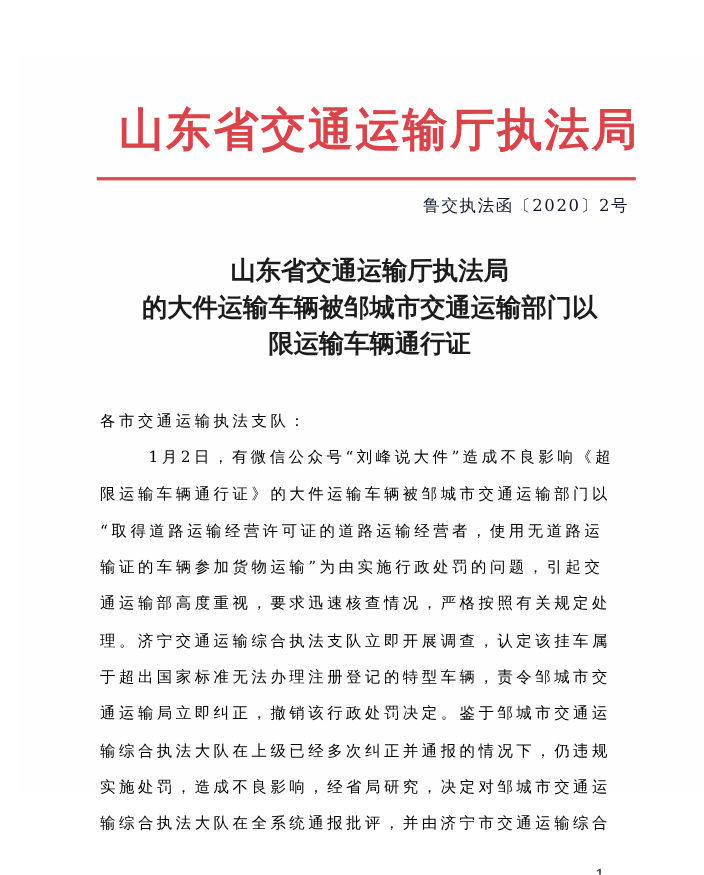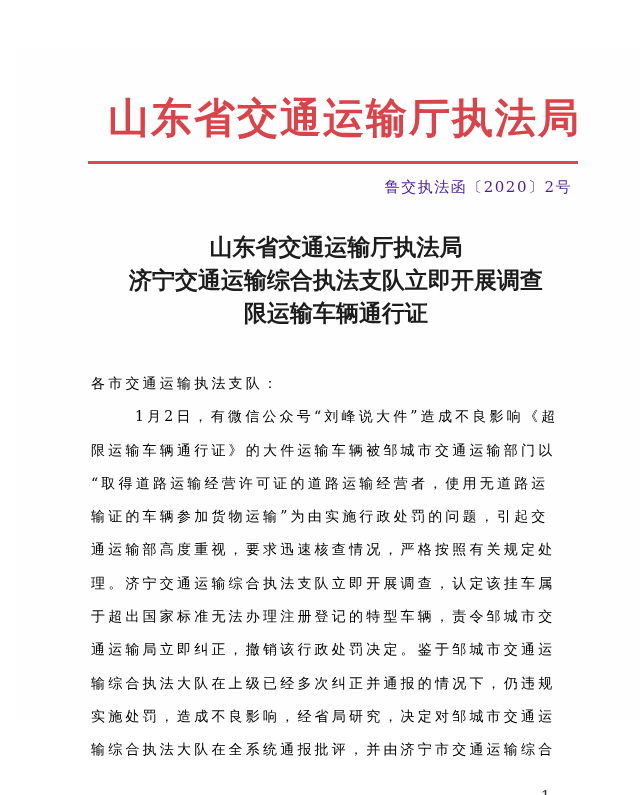--- a/index.html
+++ b/index.html
@@ -12,21 +12,21 @@
       font-size: 41px; font-weight: bold; letter-spacing: 2px; line-height: 48px;
       white-space: nowrap; text-align: center;
     }
     .red-rule {
       position: absolute; left: 72px; top: 113px; width: 490px; height: 3px;
       background: #d94a55;
     }
     .doc-number {
       position: absolute; right: 84px; top: 128px; height: 22px;
       font-family: "DejaVu Serif", "Liberation Serif", serif; font-size: 15px;
-      color: #4c1d95; letter-spacing: 1.5px; white-space: nowrap; line-height: 22px;
+      color: #0f172a; letter-spacing: 1.5px; white-space: nowrap; line-height: 22px;
     }
 
     .title {
       position: absolute; left: 60px; width: 520px; top: 182px;
       font-family: "DejaVu Serif", "Liberation Serif", serif; font-weight: bold;
       font-size: 23px; line-height: 33px; color: #1c1c1c; text-align: center;
     }
     .title div { white-space: nowrap; }
 
     .body {
@@ -47,21 +47,21 @@
 <body>
 
 <div class="page">
 
   <div class="masthead">山东省交通运输厅执法局</div>
   <div class="red-rule"></div>
   <div class="doc-number">鲁交执法函〔2020〕2号</div>
 
   <div class="title">
     <div>山东省交通运输厅执法局</div>
-    <div>济宁交通运输综合执法支队立即开展调查</div>
+    <div>的大件运输车辆被邹城市交通运输部门以</div>
     <div>限运输车辆通行证</div>
   </div>
 
   <div class="body">
     <div class="line">各市交通运输执法支队：</div>
     <div class="line indent">1月2日，有微信公众号“刘峰说大件”造成不良影响《超</div>
     <div class="line">限运输车辆通行证》的大件运输车辆被邹城市交通运输部门以</div>
     <div class="line">“取得道路运输经营许可证的道路运输经营者，使用无道路运</div>
     <div class="line">输证的车辆参加货物运输”为由实施行政处罚的问题，引起交</div>
     <div class="line">通运输部高度重视，要求迅速核查情况，严格按照有关规定处</div>

